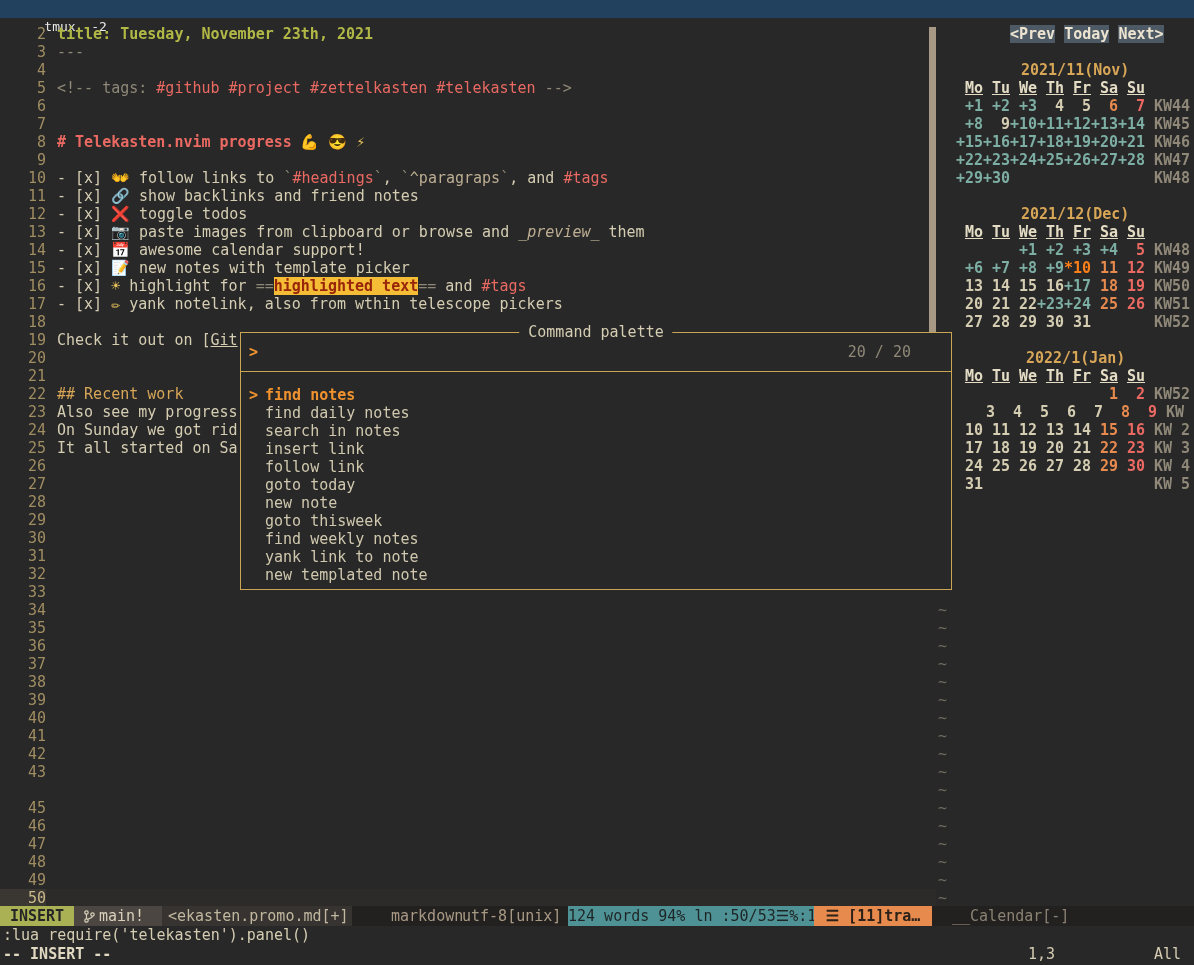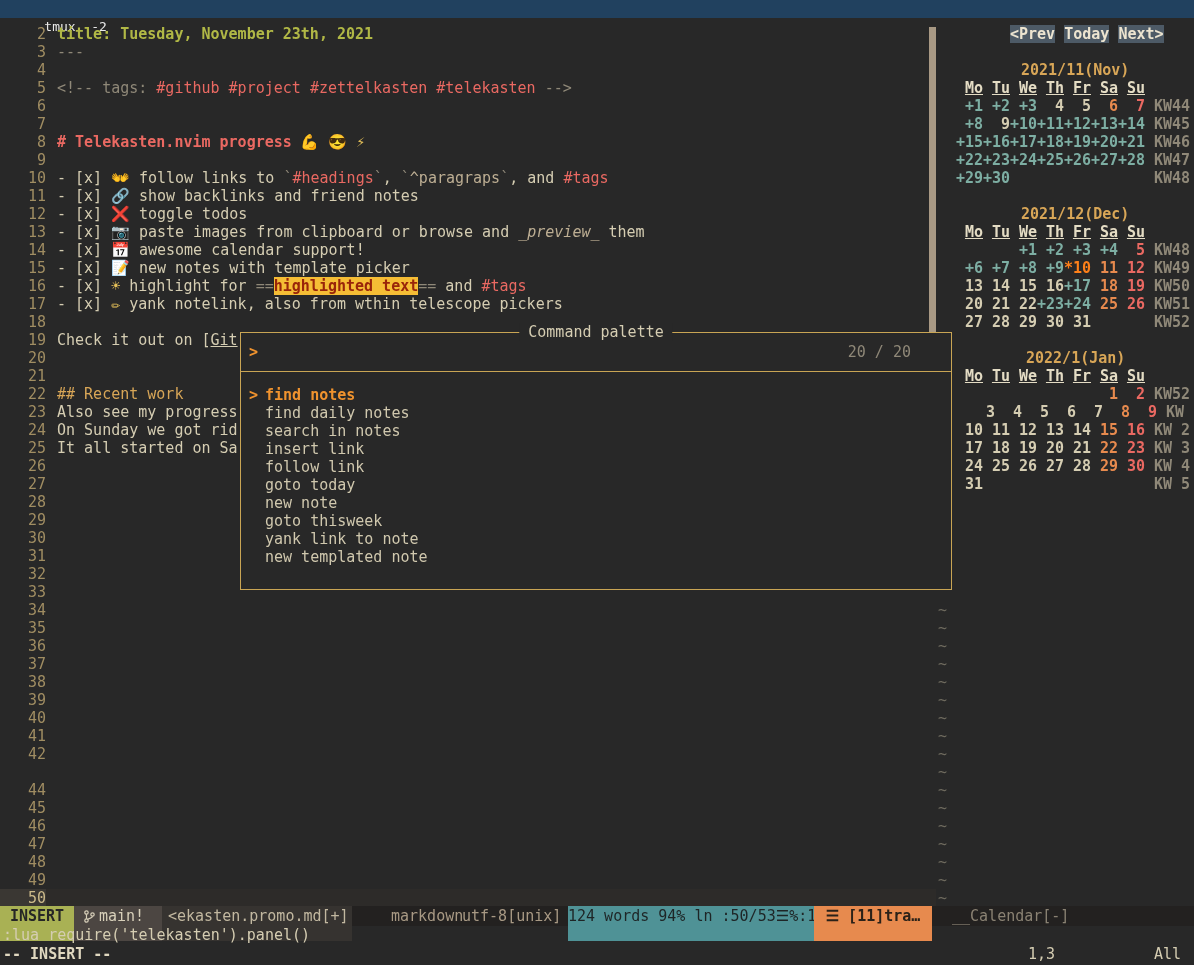--- a/index.html
+++ b/index.html
@@ -61,21 +61,21 @@
   .prompt-row{position:absolute;top:0;left:0;right:0;height:38px;border-bottom:1px solid var(--border);}
   .prompt{position:absolute;left:8px;top:10px;color:var(--br-orange);font-weight:bold;}
   .count{position:absolute;right:40px;top:10px;color:var(--gray);}
   .plist{position:absolute;top:53px;left:0;right:0;}
   .pitem{height:18px;padding-left:24px;color:#d0c8ae;position:relative;white-space:pre;}
   .pitem.sel{color:var(--br-orange);font-weight:bold;}
   .pmark{position:absolute;left:8px;top:0;}
   
   .statusline{position:absolute;left:0;top:906px;width:1194px;height:20px;background:var(--bg-sl);
     line-height:20px;}
-  .sl{position:absolute;top:0;height:35px;white-space:pre;}
+  .sl{position:absolute;top:0;height:20px;white-space:pre;}
   .sl-mode{left:0;width:74px;text-align:center;background:var(--ins-bg);color:#262626;font-weight:bold;}
   .sl-branch{left:74px;width:88px;background:#4c4642;color:#d8d0ba;padding-left:10px;box-sizing:border-box;}
   .sl-branch svg{vertical-align:-2px;margin-right:4px;}
   .sl-file{left:162px;width:190px;background:#363330;color:#c2b8a0;padding-left:6px;box-sizing:border-box;}
   .sl-ft{left:370px;color:#a89984;padding-left:21px;}
   .sl-enc{left:462px;color:#a89984;}
   .sl-stats{left:568px;width:246px;background:var(--blue-sl);color:#1e2526;text-align:center;}
   .sl-tabs{left:814px;width:118px;background:var(--orange);color:#2a2118;text-align:center;font-weight:bold;}
   .sl-cal{left:952px;color:#8a8273;}
   
@@ -129,21 +129,21 @@
       <div class="ed-row" style="top: 565px;"><span class="gutter">33</span><span class="lcontent"></span></div>
       <div class="ed-row" style="top: 583px;"><span class="gutter">34</span><span class="lcontent"></span></div>
       <div class="ed-row" style="top: 601px;"><span class="gutter">35</span><span class="lcontent"></span></div>
       <div class="ed-row" style="top: 619px;"><span class="gutter">36</span><span class="lcontent"></span></div>
       <div class="ed-row" style="top: 637px;"><span class="gutter">37</span><span class="lcontent"></span></div>
       <div class="ed-row" style="top: 655px;"><span class="gutter">38</span><span class="lcontent"></span></div>
       <div class="ed-row" style="top: 673px;"><span class="gutter">39</span><span class="lcontent"></span></div>
       <div class="ed-row" style="top: 691px;"><span class="gutter">40</span><span class="lcontent"></span></div>
       <div class="ed-row" style="top: 709px;"><span class="gutter">41</span><span class="lcontent"></span></div>
       <div class="ed-row" style="top: 727px;"><span class="gutter">42</span><span class="lcontent"></span></div>
-      <div class="ed-row" style="top: 763px;"><span class="gutter">44</span><span class="lcontent"></span></div>
+      <div class="ed-row" style="top: 745px;"><span class="gutter">43</span><span class="lcontent"></span></div>
       <div class="ed-row" style="top: 781px;"><span class="gutter">45</span><span class="lcontent"></span></div>
       <div class="ed-row" style="top: 799px;"><span class="gutter">46</span><span class="lcontent"></span></div>
       <div class="ed-row" style="top: 817px;"><span class="gutter">47</span><span class="lcontent"></span></div>
       <div class="ed-row" style="top: 835px;"><span class="gutter">48</span><span class="lcontent"></span></div>
       <div class="ed-row" style="top: 853px;"><span class="gutter">49</span><span class="lcontent"></span></div>
       <div class="ed-row cursor" style="top: 871px;"><span class="gutter">50</span><span class="lcontent"></span></div>
     </div>
 
   <div class="scrollthumb"></div>
 
@@ -198,20 +198,21 @@
     </div>
     <div class="plist" id="plist">
         <div class="pitem sel"><span class="pmark">&gt;</span><span>find notes</span></div>
         <div class="pitem"><span>find daily notes</span></div>
         <div class="pitem"><span>search in notes</span></div>
         <div class="pitem"><span>insert link</span></div>
         <div class="pitem"><span>follow link</span></div>
         <div class="pitem"><span>goto today</span></div>
         <div class="pitem"><span>new note</span></div>
         <div class="pitem"><span>goto thisweek</span></div>
+        <div class="pitem"><span>find weekly notes</span></div>
         <div class="pitem"><span>yank link to note</span></div>
         <div class="pitem"><span>new templated note</span></div>
       </div>
   </div>
 
   <div class="statusline">
     <span class="sl sl-mode">INSERT</span>
     <span class="sl sl-branch"><svg width="11" height="13" viewBox="0 0 11 13">
           <circle cx="2.5" cy="2.5" r="1.7" fill="none" stroke="#d8d0ba" stroke-width="1.2"></circle>
           <circle cx="2.5" cy="10.5" r="1.7" fill="none" stroke="#d8d0ba" stroke-width="1.2"></circle>

